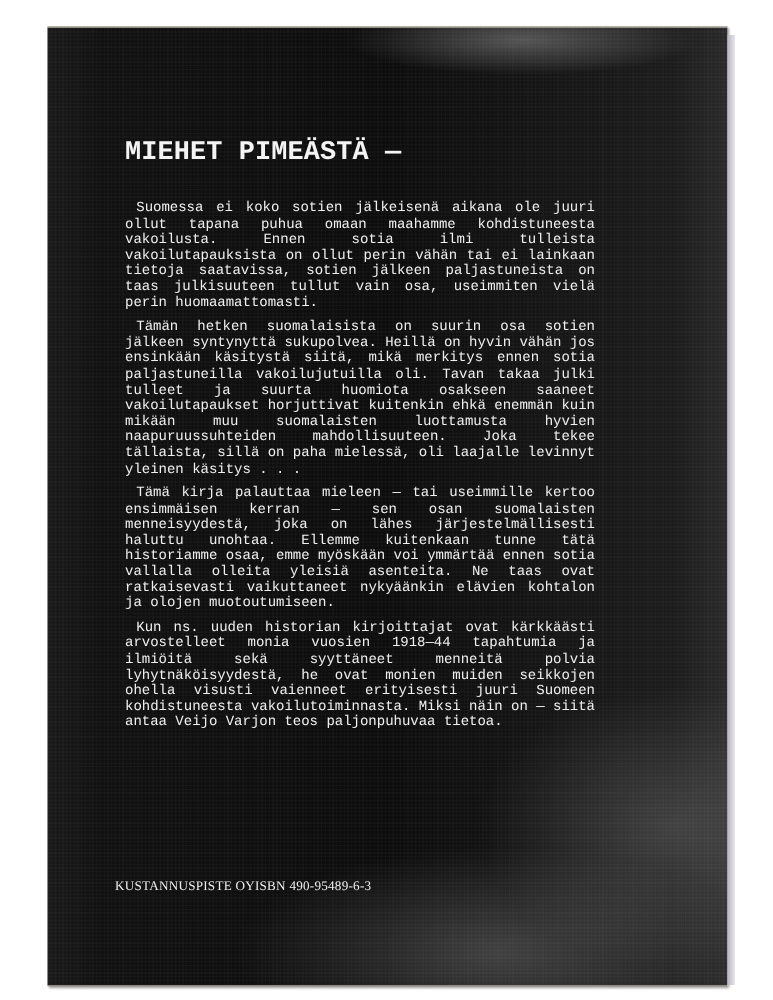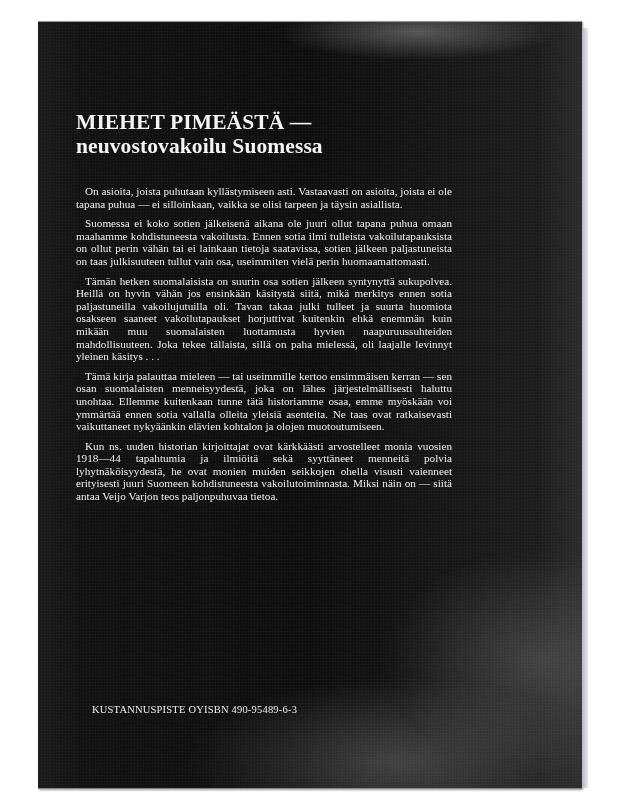--- a/index.html
+++ b/index.html
@@ -19,42 +19,40 @@
     content:""; position:absolute; inset:0;
     background-image:
       repeating-linear-gradient(0deg, rgba(255,255,255,0.025) 0 1px, rgba(0,0,0,0) 1px 3px),
       repeating-linear-gradient(90deg, rgba(255,255,255,0.02) 0 1px, rgba(0,0,0,0) 1px 3px);
     pointer-events:none;
   }
   .spine-edge {
     position:absolute; right:-6px; top:6px; width:6px; height:760px;
     background:linear-gradient(90deg, #b9b5c2, #e8e6ee);
   }
-  .content { position:absolute; left:76px; top:110px; width:376px; color:#f0f0f0;
-    font-family:Liberation Serif, serif; z-index:2; }
+  .content { position:absolute; left:100px; top:110px; width:376px; color:#f0f0f0;
+    font-family:Liberation Mono, monospace; z-index:2; }
   .title { font-weight:bold; font-size:21.5px; line-height:24px; margin:0; color:#f4f4f4; letter-spacing:0.1px; }
   .body { margin-top:27px; font-size:11.2px; line-height:12.6px; text-align:justify; }
   .body p { margin:0 0 7px 0; text-indent:9px; }
   .footer { position:absolute; left:92px; top:704px; width:376px; display:flex; 
     font-family:"Liberation Serif","DejaVu Serif",serif; font-size:10.5px; color:#eeeeee; z-index:2; letter-spacing:0.2px; }
 </style>
 </head>
 <body>
 
 <div class="book">
   <div class="spine-edge"></div>
 </div>
 
 <div class="content">
   <h1 class="title">
     <span>MIEHET PIMEÄSTÄ —</span><br>
-    <span>neuvostovakoilu Suomessa</span>
   </h1>
   <div class="body">
-    <p>On asioita, joista puhutaan kyllästymiseen asti. Vastaavasti on asioita, joista ei ole tapana puhua — ei silloinkaan, vaikka se olisi tarpeen ja täysin asiallista.</p>
     <p>Suomessa ei koko sotien jälkeisenä aikana ole juuri ollut tapana puhua omaan maahamme kohdistuneesta vakoilusta. Ennen sotia ilmi tulleista vakoilutapauksista on ollut perin vähän tai ei lainkaan tietoja saatavissa, sotien jälkeen paljastuneista on taas julkisuuteen tullut vain osa, useimmiten vielä perin huomaamattomasti.</p>
     <p>Tämän hetken suomalaisista on suurin osa sotien jälkeen syntynyttä sukupolvea. Heillä on hyvin vähän jos ensinkään käsitystä siitä, mikä merkitys ennen sotia paljastuneilla vakoilujutuilla oli. Tavan takaa julki tulleet ja suurta huomiota osakseen saaneet vakoilutapaukset horjuttivat kuitenkin ehkä enemmän kuin mikään muu suomalaisten luottamusta hyvien naapuruussuhteiden mahdollisuuteen. Joka tekee tällaista, sillä on paha mielessä, oli laajalle levinnyt yleinen käsitys . . .</p>
     <p>Tämä kirja palauttaa mieleen — tai useimmille kertoo ensimmäisen kerran — sen osan suomalaisten menneisyydestä, joka on lähes järjestelmällisesti haluttu unohtaa. Ellemme kuitenkaan tunne tätä historiamme osaa, emme myöskään voi ymmärtää ennen sotia vallalla olleita yleisiä asenteita. Ne taas ovat ratkaisevasti vaikuttaneet nykyäänkin elävien kohtalon ja olojen muotoutumiseen.</p>
     <p>Kun ns. uuden historian kirjoittajat ovat kärkkäästi arvostelleet monia vuosien 1918—44 tapahtumia ja ilmiöitä sekä syyttäneet menneitä polvia lyhytnäköisyydestä, he ovat monien muiden seikkojen ohella visusti vaienneet erityisesti juuri Suomeen kohdistuneesta vakoilutoiminnasta. Miksi näin on — siitä antaa Veijo Varjon teos paljonpuhuvaa tietoa.</p>
   </div>
 </div>
 
 <div class="footer">
   <span>KUSTANNUSPISTE OY</span>
   <span>ISBN 490-95489-6-3</span>

